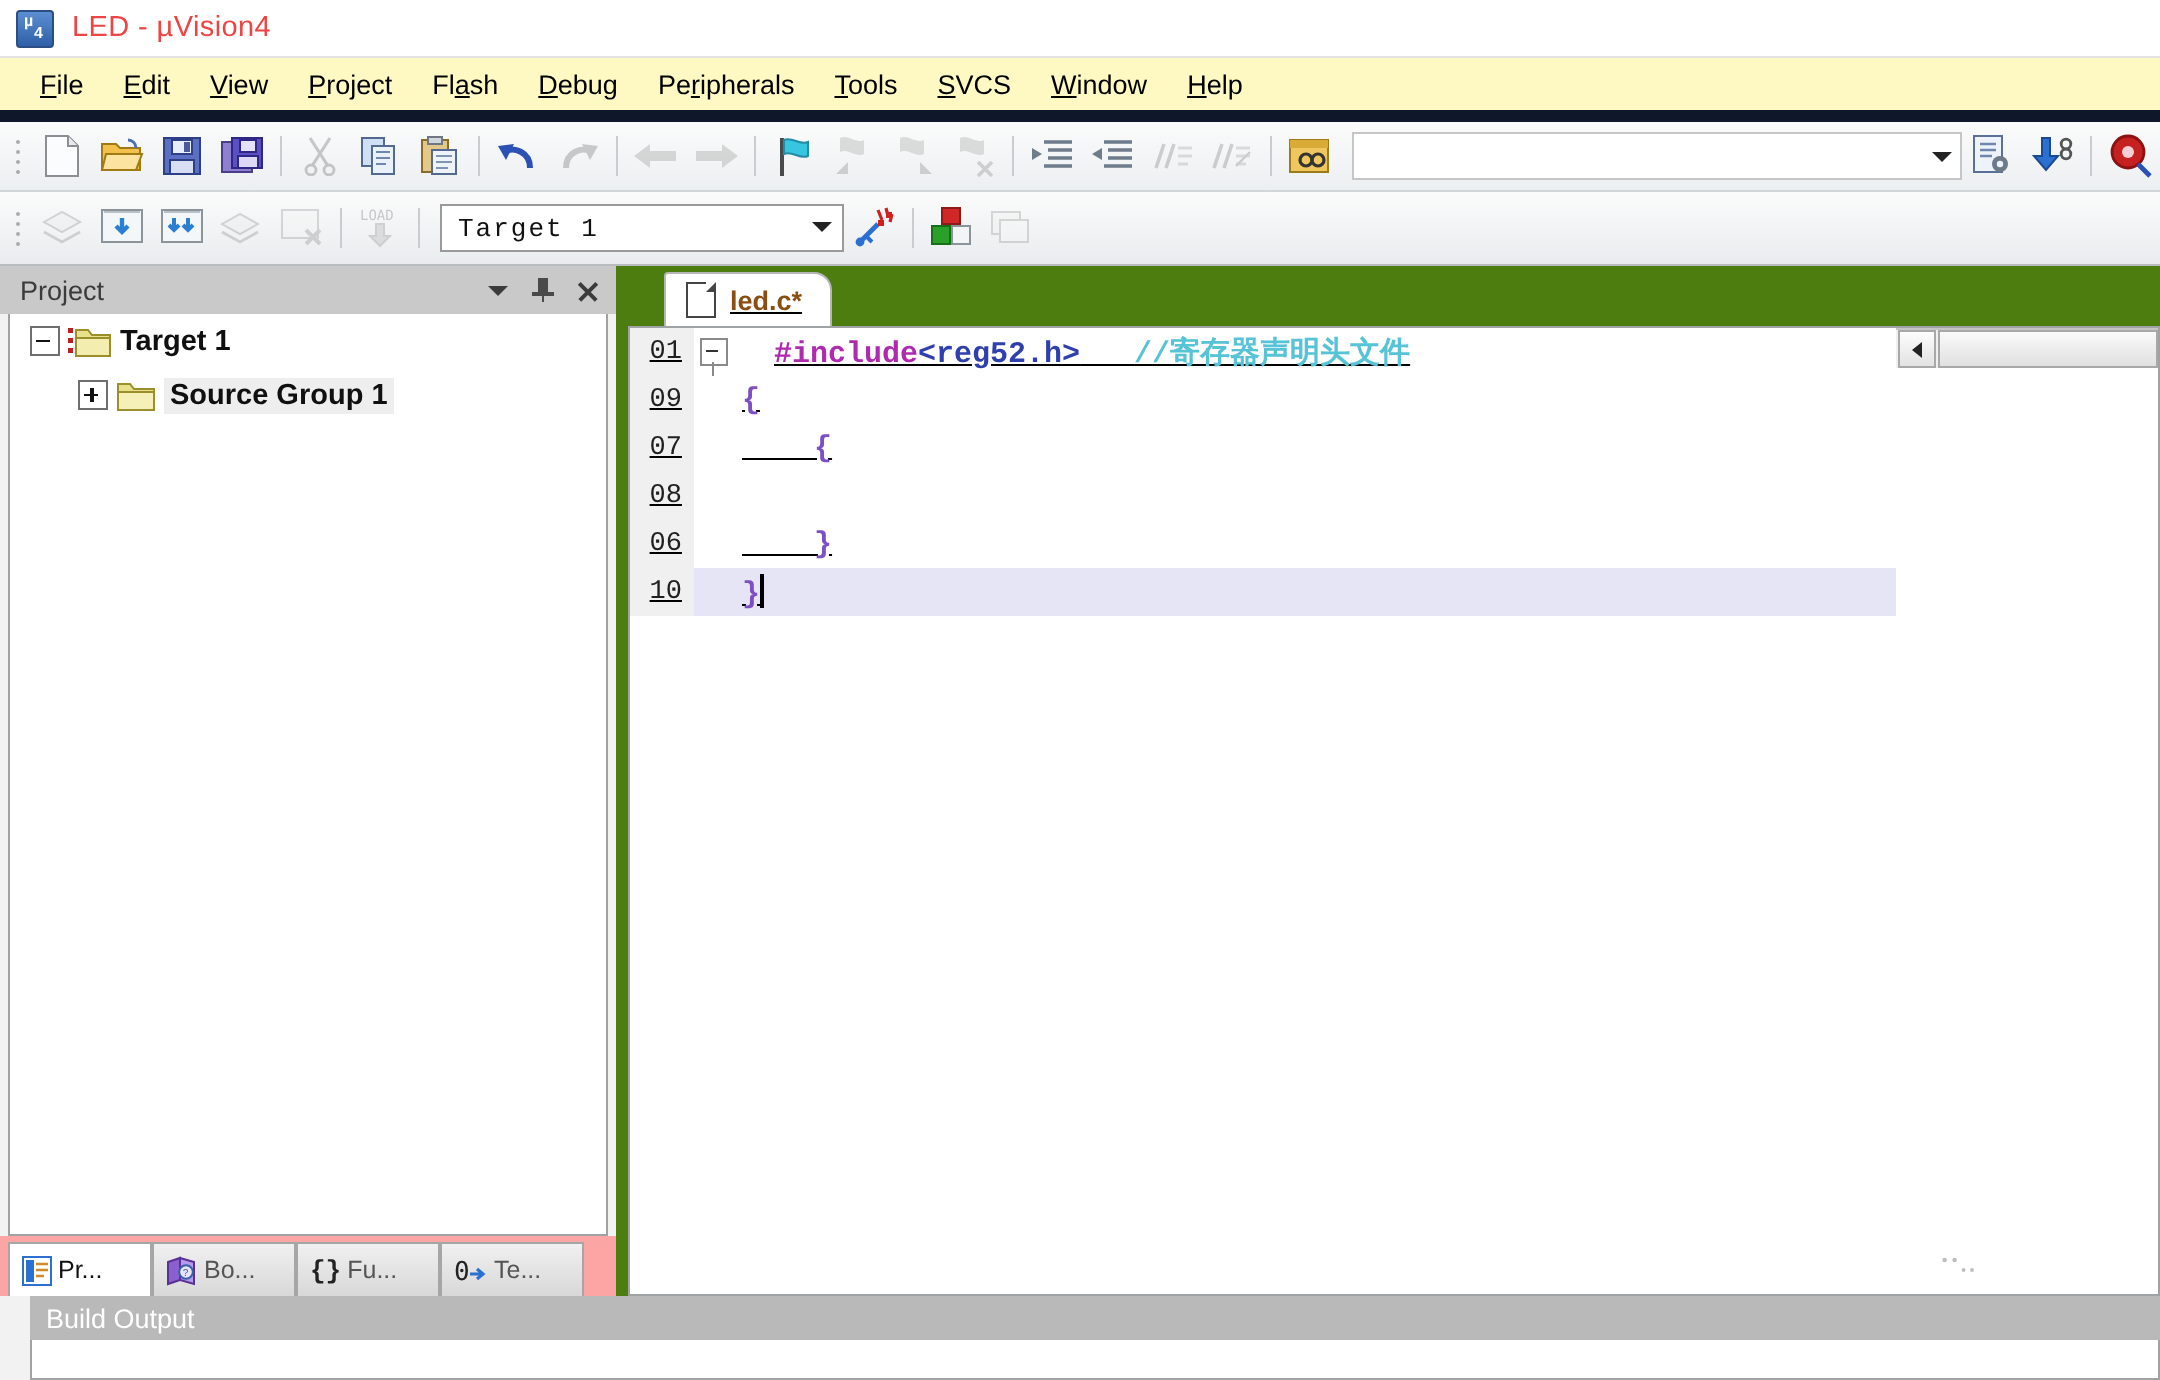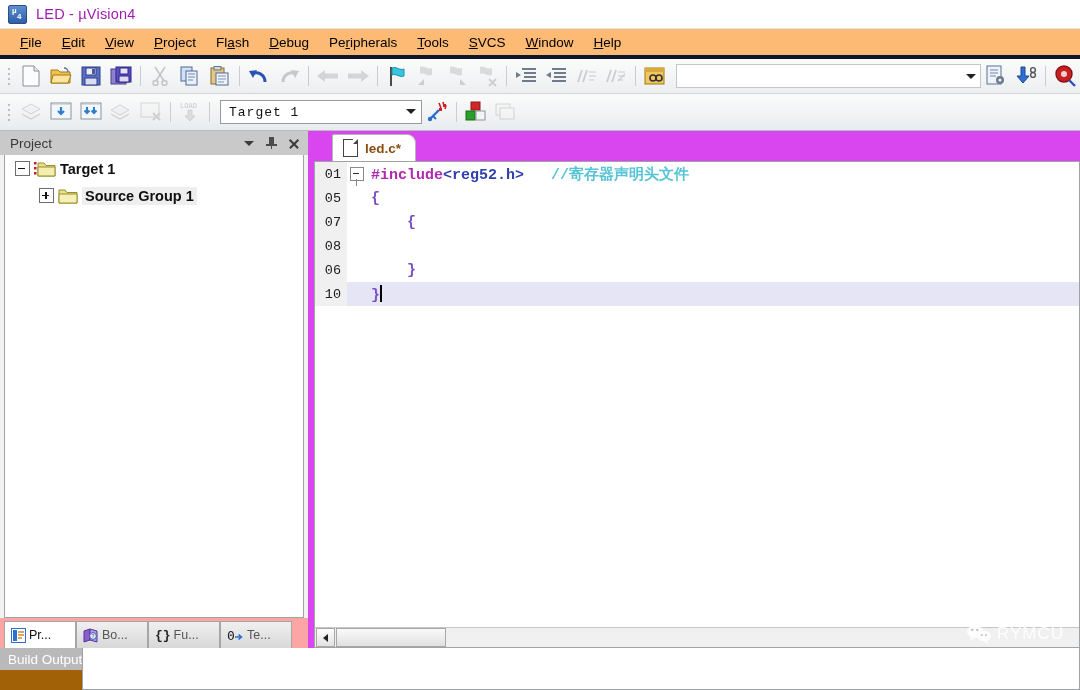--- a/index.html
+++ b/index.html
@@ -12,24 +12,24 @@
   }
   .app{width:1080px;height:690px;position:relative;display:flex;flex-direction:column;background:#f2f2f2;}
 
   
   .titlebar{height:28px;background:#ffffff;display:flex;align-items:center;padding-left:8px;flex:0 0 auto;}
   .app-icon{width:17px;height:17px;border-radius:2px;background:linear-gradient(#5b8fd0,#2f5fa8);
             border:1px solid #2b4f85;position:relative;flex:0 0 auto;margin-right:9px;}
   .app-icon i{position:absolute;font-style:normal;color:#fff;font-size:8px;line-height:8px;font-weight:bold;}
   .app-icon i.u{left:3px;top:1px;}
   .app-icon i.v{left:8px;top:7px;}
-  .title-text{font-size:14.5px;color:#a21caf;letter-spacing:.2px;}
-
-  
-  .menubar{height:26px;background:#fdba74;border-top:1px solid #e3e3e3;border-bottom:4px solid #0f172a;
+  .title-text{font-size:14.5px;color:#ef4444;letter-spacing:.2px;}
+
+  
+  .menubar{height:26px;background:#fef9c3;border-top:1px solid #e3e3e3;border-bottom:6px solid #0f172a;
            display:flex;align-items:center;padding-left:10px;flex:0 0 auto;}
   .menu-item{font-size:13.5px;color:#000;padding:3px 10px;cursor:default;white-space:nowrap;}
   .menu-item u{text-decoration:underline;}
 
   
   .toolbar{height:34px;background:linear-gradient(#fbfbfb,#eceff1);border-bottom:1px solid #d3d6d8;
            display:flex;align-items:center;flex:0 0 auto;}
   .toolbar.second{height:36px;border-bottom:1px solid #b9bcbe;background:linear-gradient(#fbfbfb,#e9ecee);}
   .grip{width:9px;height:22px;margin:0 3px 0 4px;display:flex;flex-direction:column;justify-content:center;align-items:center;gap:3px;flex:0 0 auto;}
   .grip b{display:block;width:2px;height:2px;background:#a9acae;border-radius:50%;}
@@ -75,64 +75,64 @@
   .tlabel{font-size:14.5px;color:#101010;font-weight:bold;margin-left:4px;}
   .tlabel.sel{background:#eeeeee;padding:1px 3px;}
 
   .panel-tabs{height:30px;display:flex;align-items:flex-end;padding:0 4px;flex:0 0 auto;background:#fca5a5;}
   .ptab{height:26px;min-width:58px;display:flex;align-items:center;gap:3px;padding:0 6px;
         background:linear-gradient(#f0f0f0,#d8d8d8);border:1px solid #a6a6a6;border-bottom:none;
         font-size:12.5px;color:#555;}
   .ptab.active{background:#fff;color:#111;}
 
   
-  .editor-wrap{flex:1 1 auto;display:flex;flex-direction:column;min-width:0;background:#d946ef;padding-left:6px;}
+  .editor-wrap{flex:1 1 auto;display:flex;flex-direction:column;min-width:0;background:#4d7c0f;padding-left:6px;text-decoration:underline;}
   .tabstrip{height:30px;display:flex;align-items:flex-end;flex:0 0 auto;padding-left:18px;}
   .etab{height:26px;display:flex;align-items:center;gap:7px;padding:0 14px 0 10px;background:#fff;
         border:1px solid #b6b6b6;border-bottom:none;border-radius:2px 9px 0 0;}
   .etab .lab{font-size:13.5px;font-weight:bold;color:#8a4d12;}
   .doc-ico{width:13px;height:16px;border:1.3px solid #444;background:#fff;position:relative;}
   .doc-ico:after{content:"";position:absolute;right:-1px;top:-1px;border-left:5px solid #fff;border-bottom:5px solid #444;width:0;height:0;}
 
-  .editor{flex:1 1 auto;background:#fff;border:1px solid #9fa3a6;display:flex;flex-direction:column;min-height:0;overflow:hidden;}
+  .editor{flex:1 1 auto;background:#fff;border:1px solid #9fa3a6;display:flex;min-height:0;overflow:hidden;}
   .code-area{flex:1 1 auto;position:relative;overflow:hidden;font-family:"Liberation Mono","DejaVu Sans Mono",monospace;}
   .crow{display:flex;height:24px;align-items:center;position:relative;}
   .crow.current{background:#e5e5f5;}
   .gutter{width:32px;min-width:32px;height:24px;background:#f0f0f0;color:#202020;font-size:13.5px;
           display:flex;align-items:center;justify-content:flex-end;padding-right:6px;box-sizing:border-box;}
   .crow.current .gutter{background:#f0f0f0;}
   .foldcol{width:18px;min-width:18px;height:24px;position:relative;}
   .foldbox{position:absolute;left:3px;top:5px;width:12px;height:12px;border:1px solid #8a8a8a;background:#fff;}
   .foldbox:before{content:"";position:absolute;left:2px;top:5px;width:6px;height:1.3px;background:#333;}
   .foldline{position:absolute;left:8.5px;top:0;width:1.3px;height:24px;background:#8a8a8a;}
   .foldline.start{top:17px;height:7px;}
   .foldline.end{height:13px;}
   .foldline.end:after{content:"";position:absolute;left:0;top:12px;width:7px;height:1.3px;background:#8a8a8a;}
   .ctext{font-size:15px;white-space:pre;padding-left:6px;letter-spacing:0;}
   .cn{color:#101010;font-weight:bold;}
   .kw{color:#1a2ea8;font-weight:bold;}
-  .pp{color:#b02ab0;font-weight:bold;}
+  .pp{color:#b02ab0;font-weight:bold;margin-left:16px;}
   .inc{color:#2f3fae;font-weight:bold;}
   .num{color:#d02090;font-weight:bold;}
   .punc{color:#7c4fc4;font-weight:bold;}
   .cm{color:#56c3d6;font-weight:bold;}
   .cursor{display:inline-block;width:1.5px;height:17px;background:#000;vertical-align:-3px;}
 
   .hscroll{height:19px;background:#f0f0f0;border-top:1px solid #c6c6c6;display:flex;align-items:center;flex:0 0 auto;}
   .hs-arrow{width:17px;height:17px;background:linear-gradient(#fdfdfd,#e2e2e2);border:1px solid #a8a8a8;
             display:flex;align-items:center;justify-content:center;margin-left:1px;}
   .tri-l{width:0;height:0;border-top:4px solid transparent;border-bottom:4px solid transparent;border-right:5px solid #222;}
   .hs-thumb{width:108px;height:17px;background:linear-gradient(#fafafa,#e0e0e0);border:1px solid #a8a8a8;margin-left:1px;}
 
   
   .watermark{position:absolute;right:16px;bottom:46px;display:flex;align-items:center;gap:5px;
              color:#ffffff;font-size:17px;letter-spacing:1px;opacity:.92;font-family:"Liberation Sans",sans-serif;}
 
   
-  .build{flex:0 0 auto;height:42px;display:flex;flex-direction:row;background:#a16207;}
+  .build{flex:0 0 auto;height:42px;display:flex;flex-direction:column;background:#b91c1c;margin-left:15px;}
   .build-head{height:22px;background:#b9b9b9;color:#fff;font-size:13.5px;display:flex;align-items:center;padding-left:8px;}
   .build-body{flex:1 1 auto;background:#fff;border:1px solid #9fa3a6;border-top:none;margin:0 0 0 0;}
 </style>
 </head>
 <body>
 
 <div class="app">
 
   <div class="titlebar">
     <div class="app-icon">
@@ -519,21 +519,21 @@
         <div class="code-area" id="code-area">
             <div class="crow">
               <div class="gutter">01</div>
               <div class="foldcol">
                 <div class="foldbox"></div>
                 <div class="foldline start"></div>
               </div>
               <div class="ctext"><span class="pp">#include</span><span class="inc">&lt;reg52.h&gt;</span><span class="cn">   </span><span class="cm">//寄存器声明头文件</span></div>
             </div>
             <div class="crow">
-              <div class="gutter">05</div>
+              <div class="gutter">09</div>
               <div class="foldcol"></div>
               <div class="ctext"><span class="punc">{</span></div>
             </div>
             <div class="crow">
               <div class="gutter">07</div>
               <div class="foldcol"></div>
               <div class="ctext"><span class="cn">    </span><span class="punc">{</span></div>
             </div>
             <div class="crow">
               <div class="gutter">08</div>

